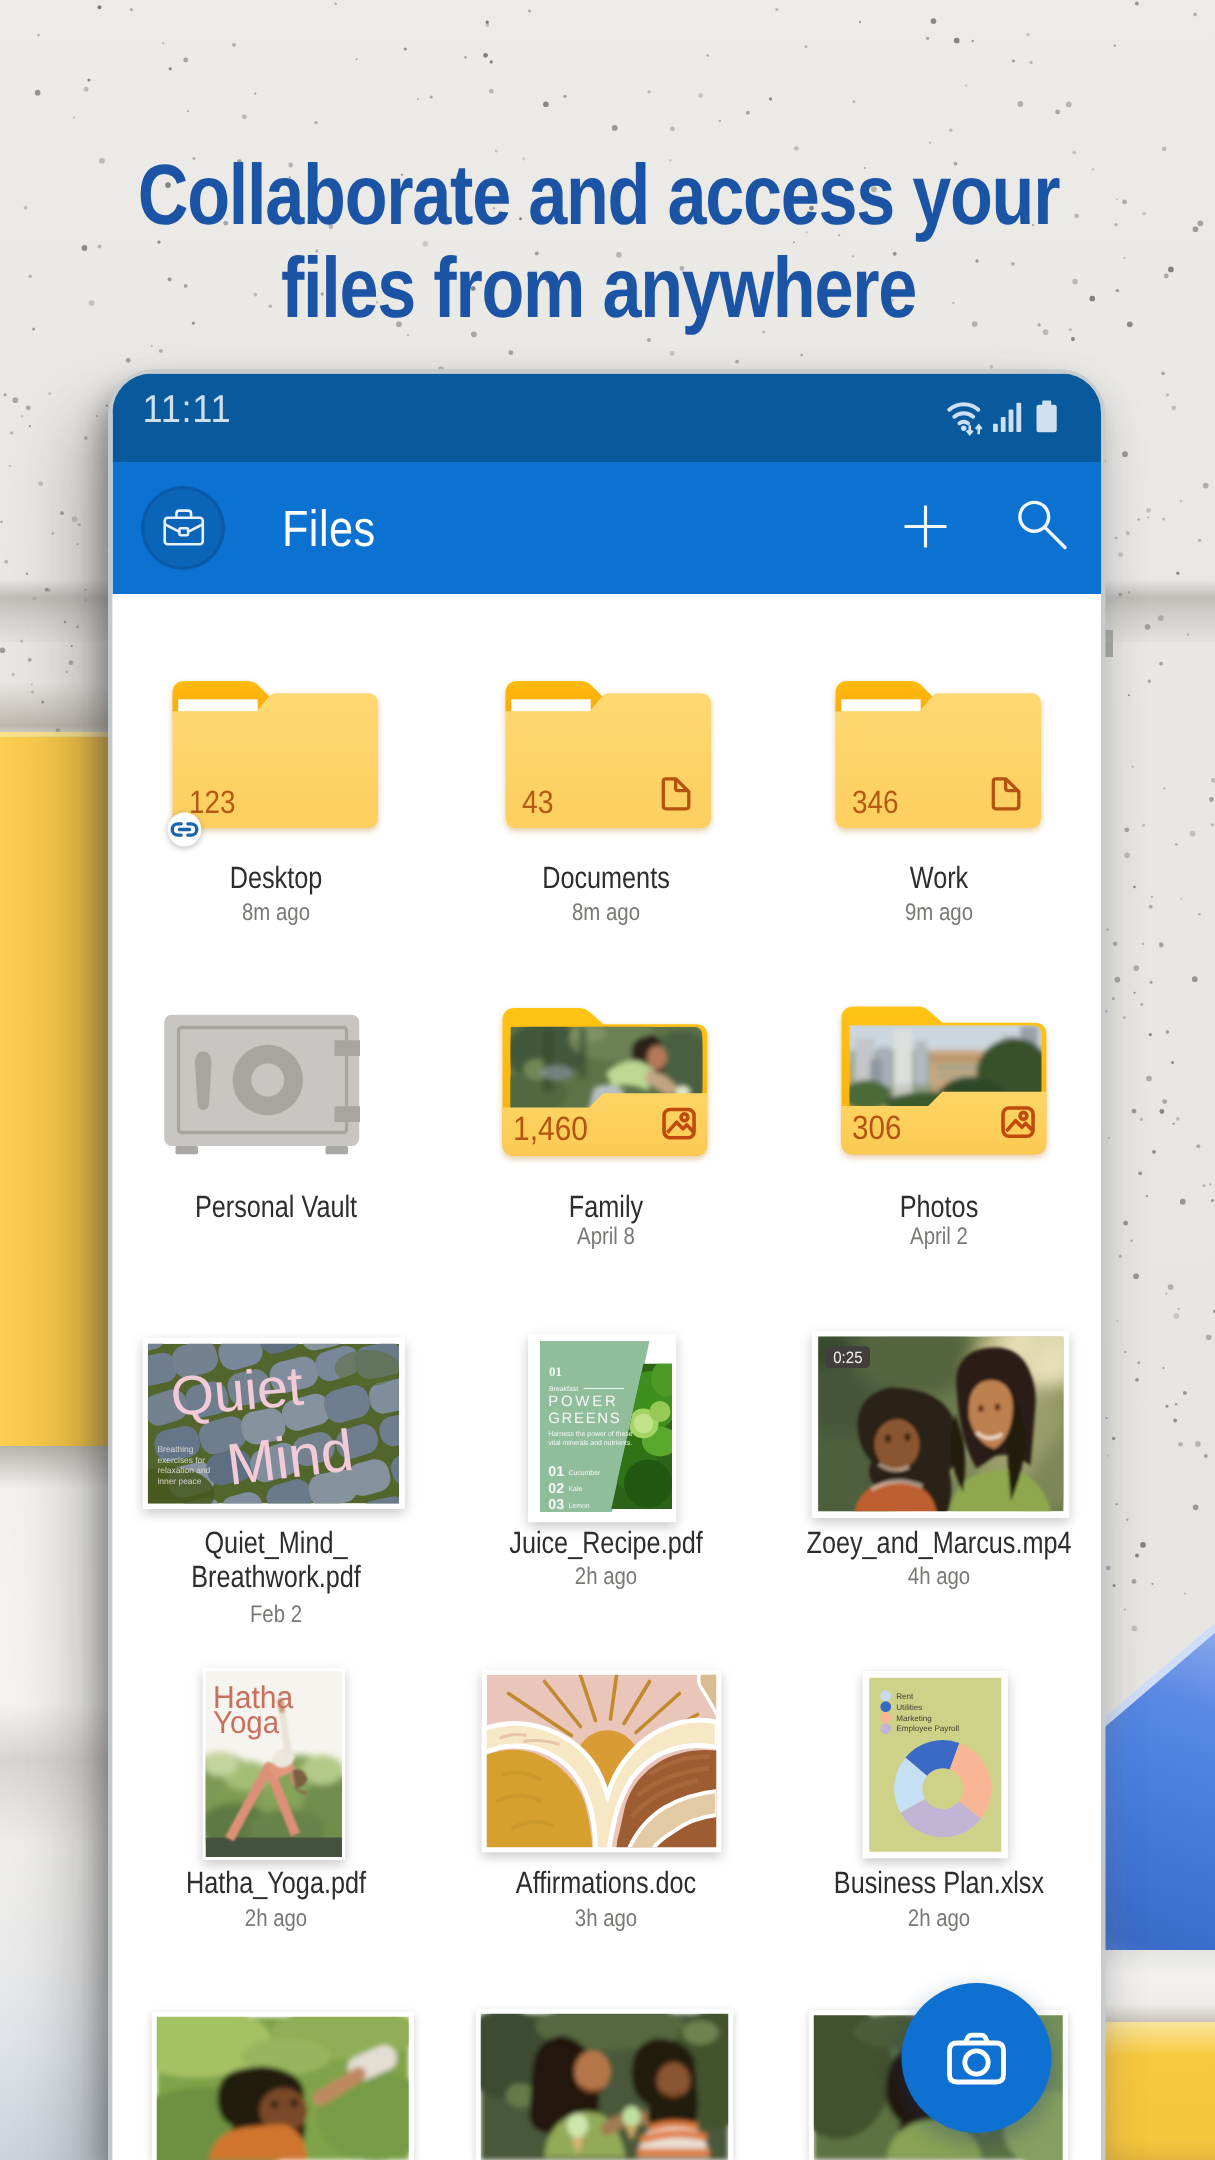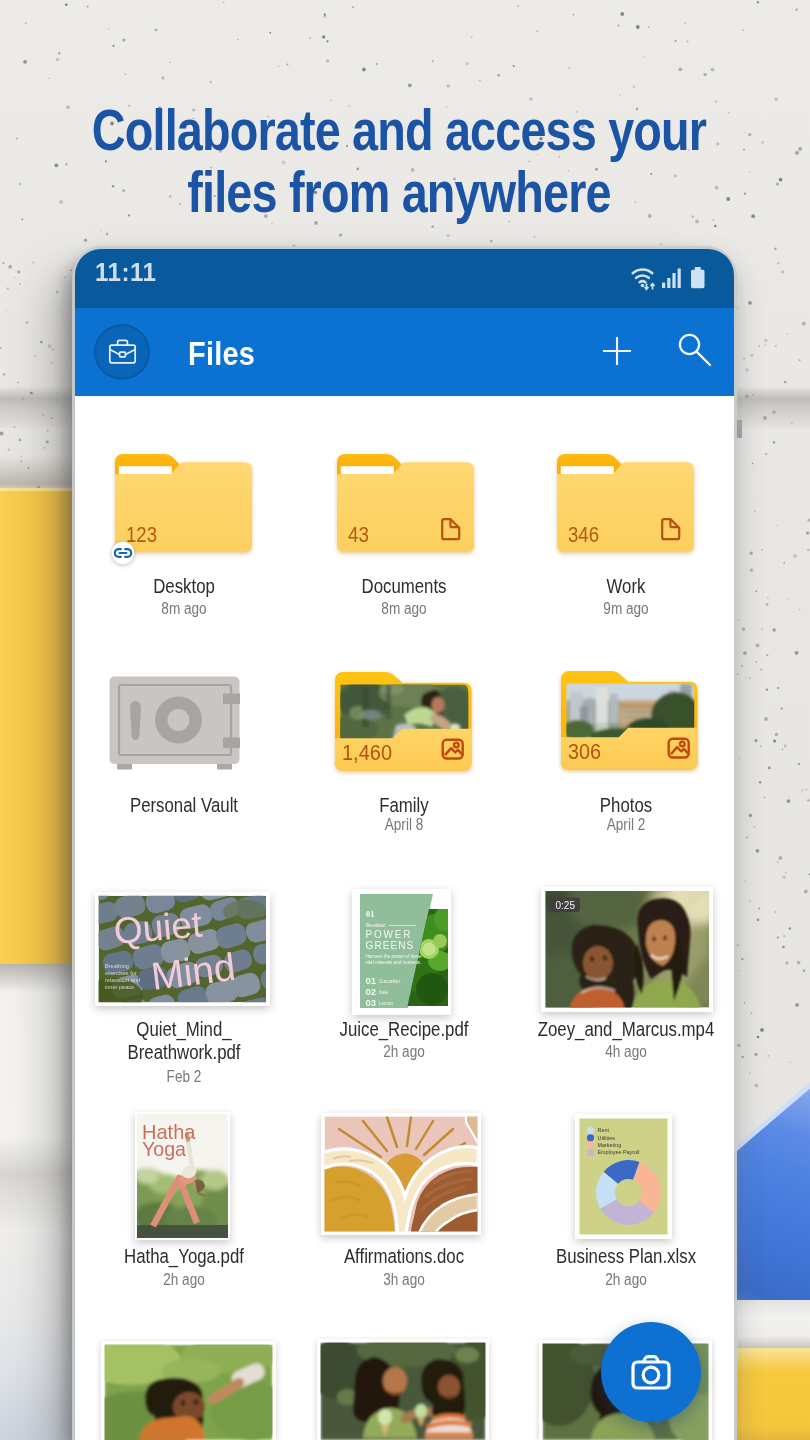--- a/index.html
+++ b/index.html
@@ -30,21 +30,21 @@
 #band-right{left:733px;top:386px;width:77px;height:42px;
   background:linear-gradient(180deg,rgba(150,148,142,.0) 0%,rgba(140,138,132,.45) 30%,rgba(160,158,152,.35) 55%,rgba(200,198,192,.15) 100%);}
 
 #headline{left:-6px;top:99px;width:810px;text-align:center;
   color:#1b54a5;font-size:57px;font-weight:bold;line-height:62px;letter-spacing:-1px;
   transform:scaleX(.82);transform-origin:50% 0;}
 
 #phone{left:75px;top:249px;width:659px;height:1191px;background:#ffffff;
   border-radius:28px 28px 0 0;
   box-shadow:0 0 0 3px rgba(198,203,207,.95), -9px 10px 16px rgba(75,75,75,.42), -22px 26px 46px rgba(75,75,75,.36), 6px 10px 24px rgba(120,120,120,.22);}
-#screen{left:0;top:0;width:659px;height:1191px;border-radius:26px 26px 0 0;overflow:hidden;font-weight:bold;}
+#screen{left:0;top:0;width:659px;height:1191px;border-radius:26px 26px 0 0;overflow:hidden;}
 #statusbar{left:0;top:0;width:659px;height:59px;background:#095a9d;}
 #sb-time{left:20px;top:8px;font-size:26px;color:#cfdff0;letter-spacing:.5px;transform:scaleX(.93);transform-origin:0 0;}
 #appbar{left:0;top:59px;width:659px;height:88px;background:#0b72d2;}
 #ab-circle{left:21px;top:77px;width:52px;height:52px;border-radius:50%;
   background:#0a64b8;box-shadow:0 0 0 2px rgba(9,70,130,.55);}
 #ab-title{left:113px;top:85px;font-size:34px;color:#fdfeff;letter-spacing:.3px;transform:scaleX(.85);transform-origin:0 0;}
 #content{left:0;top:147px;width:659px;height:1044px;background:#ffffff;}
 .iname{color:#2e2d2b;font-size:20.5px;line-height:23px;text-align:center;width:220px;
   transform:scaleX(.82);transform-origin:50% 0;}
 .idate{color:#7a7875;font-size:16px;text-align:center;width:220px;

